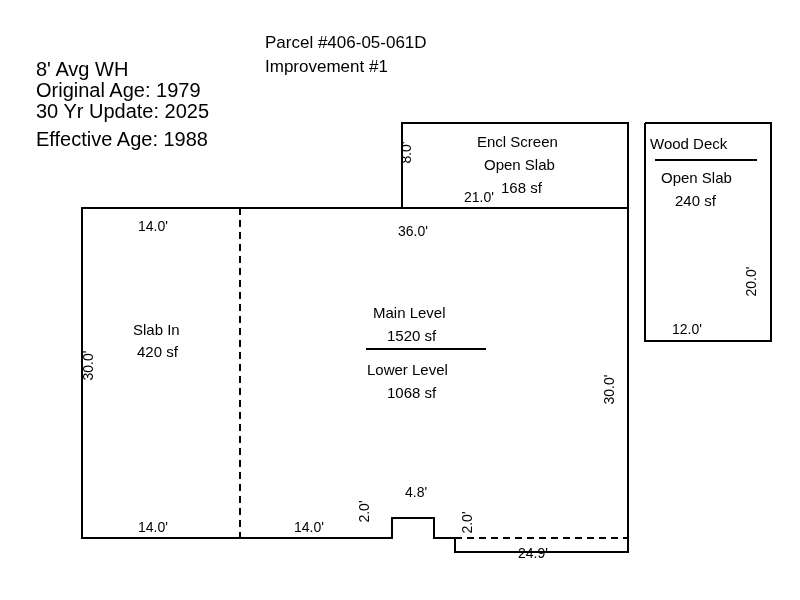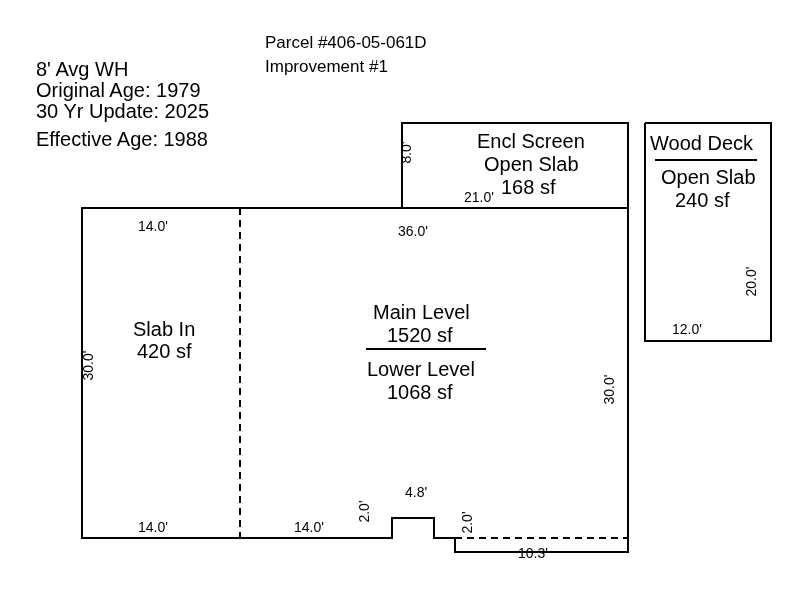--- a/index.html
+++ b/index.html
@@ -33,21 +33,21 @@
     font-size: 20px;
   }
   .dim {
     font-size: 14px;
   }
   .vert {
     transform: rotate(-90deg);
     transform-origin: 50% 50%;
   }
   .lbl-strong {
-    font-size: 20px;
+    font-size: 15px;
   }
   svg {
     position: absolute;
     left: 0;
     top: 0;
   }
 </style>
 </head>
 <body>
 
@@ -106,15 +106,15 @@
 
   <div class="txt dim vert" style="left:395px; top:143px;">8.0'</div>
   <div class="txt dim" style="left:424px; top:188px;margin-left:40px;">21.0'</div>
 
   <div class="txt dim vert" style="left:737px; top:272px;">20.0'</div>
   <div class="txt dim" style="left:672px; top:320px;">12.0'</div>
 
   <div class="txt dim vert" style="left:353px; top:502px;">2.0'</div>
   <div class="txt dim vert" style="left:456px; top:513px;">2.0'</div>
   <div class="txt dim" style="left:405px; top:483px;">4.8'</div>
-  <div class="txt dim" style="left:518px; top:544px;">10.3'</div>
+  <div class="txt dim" style="left:518px; top:544px;">24.9'</div>
 
 </div>
 
 </body></html>

